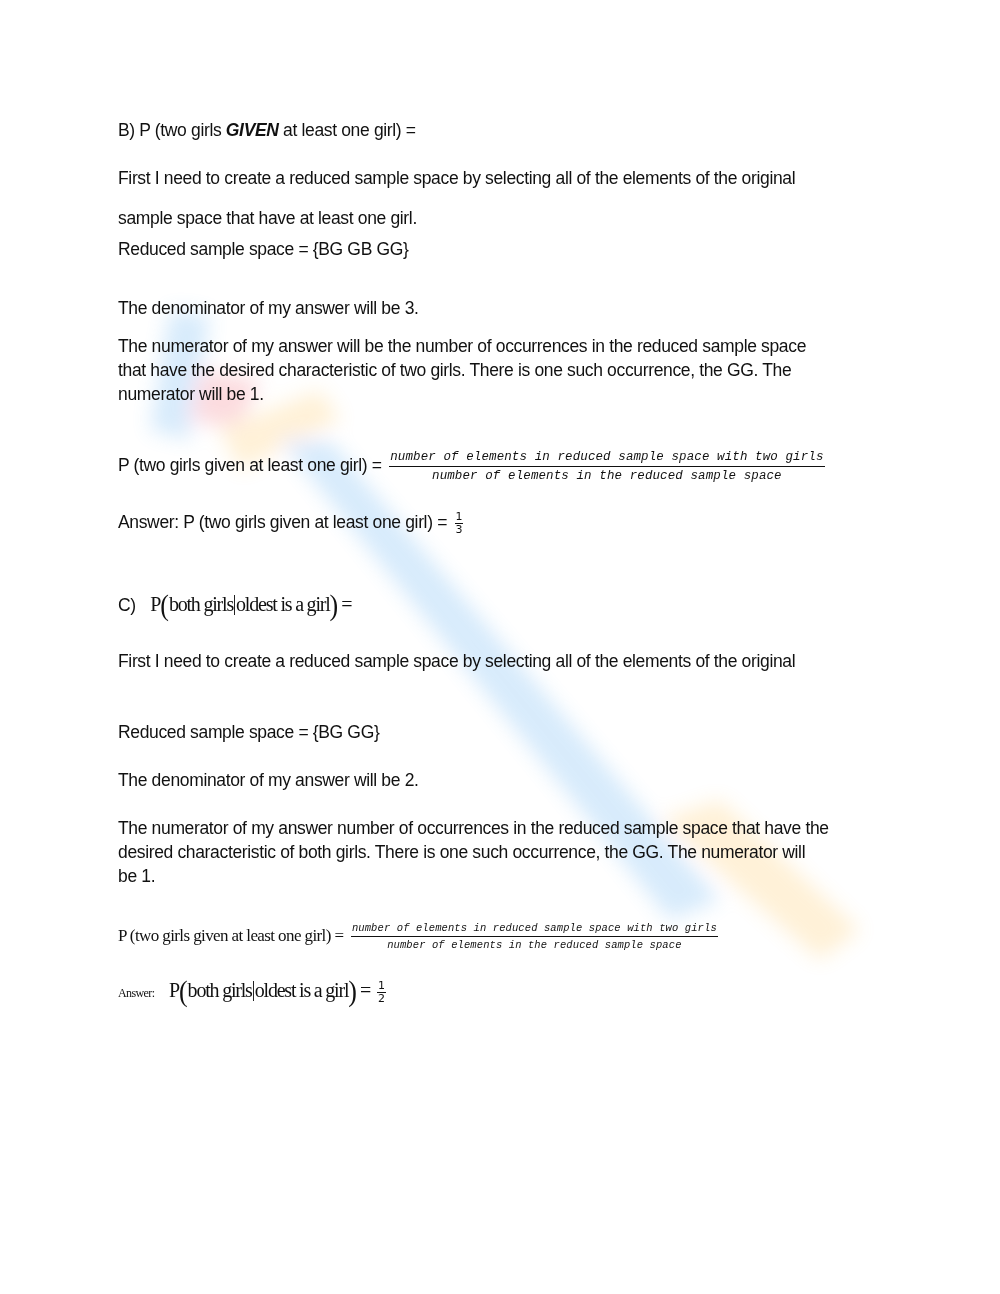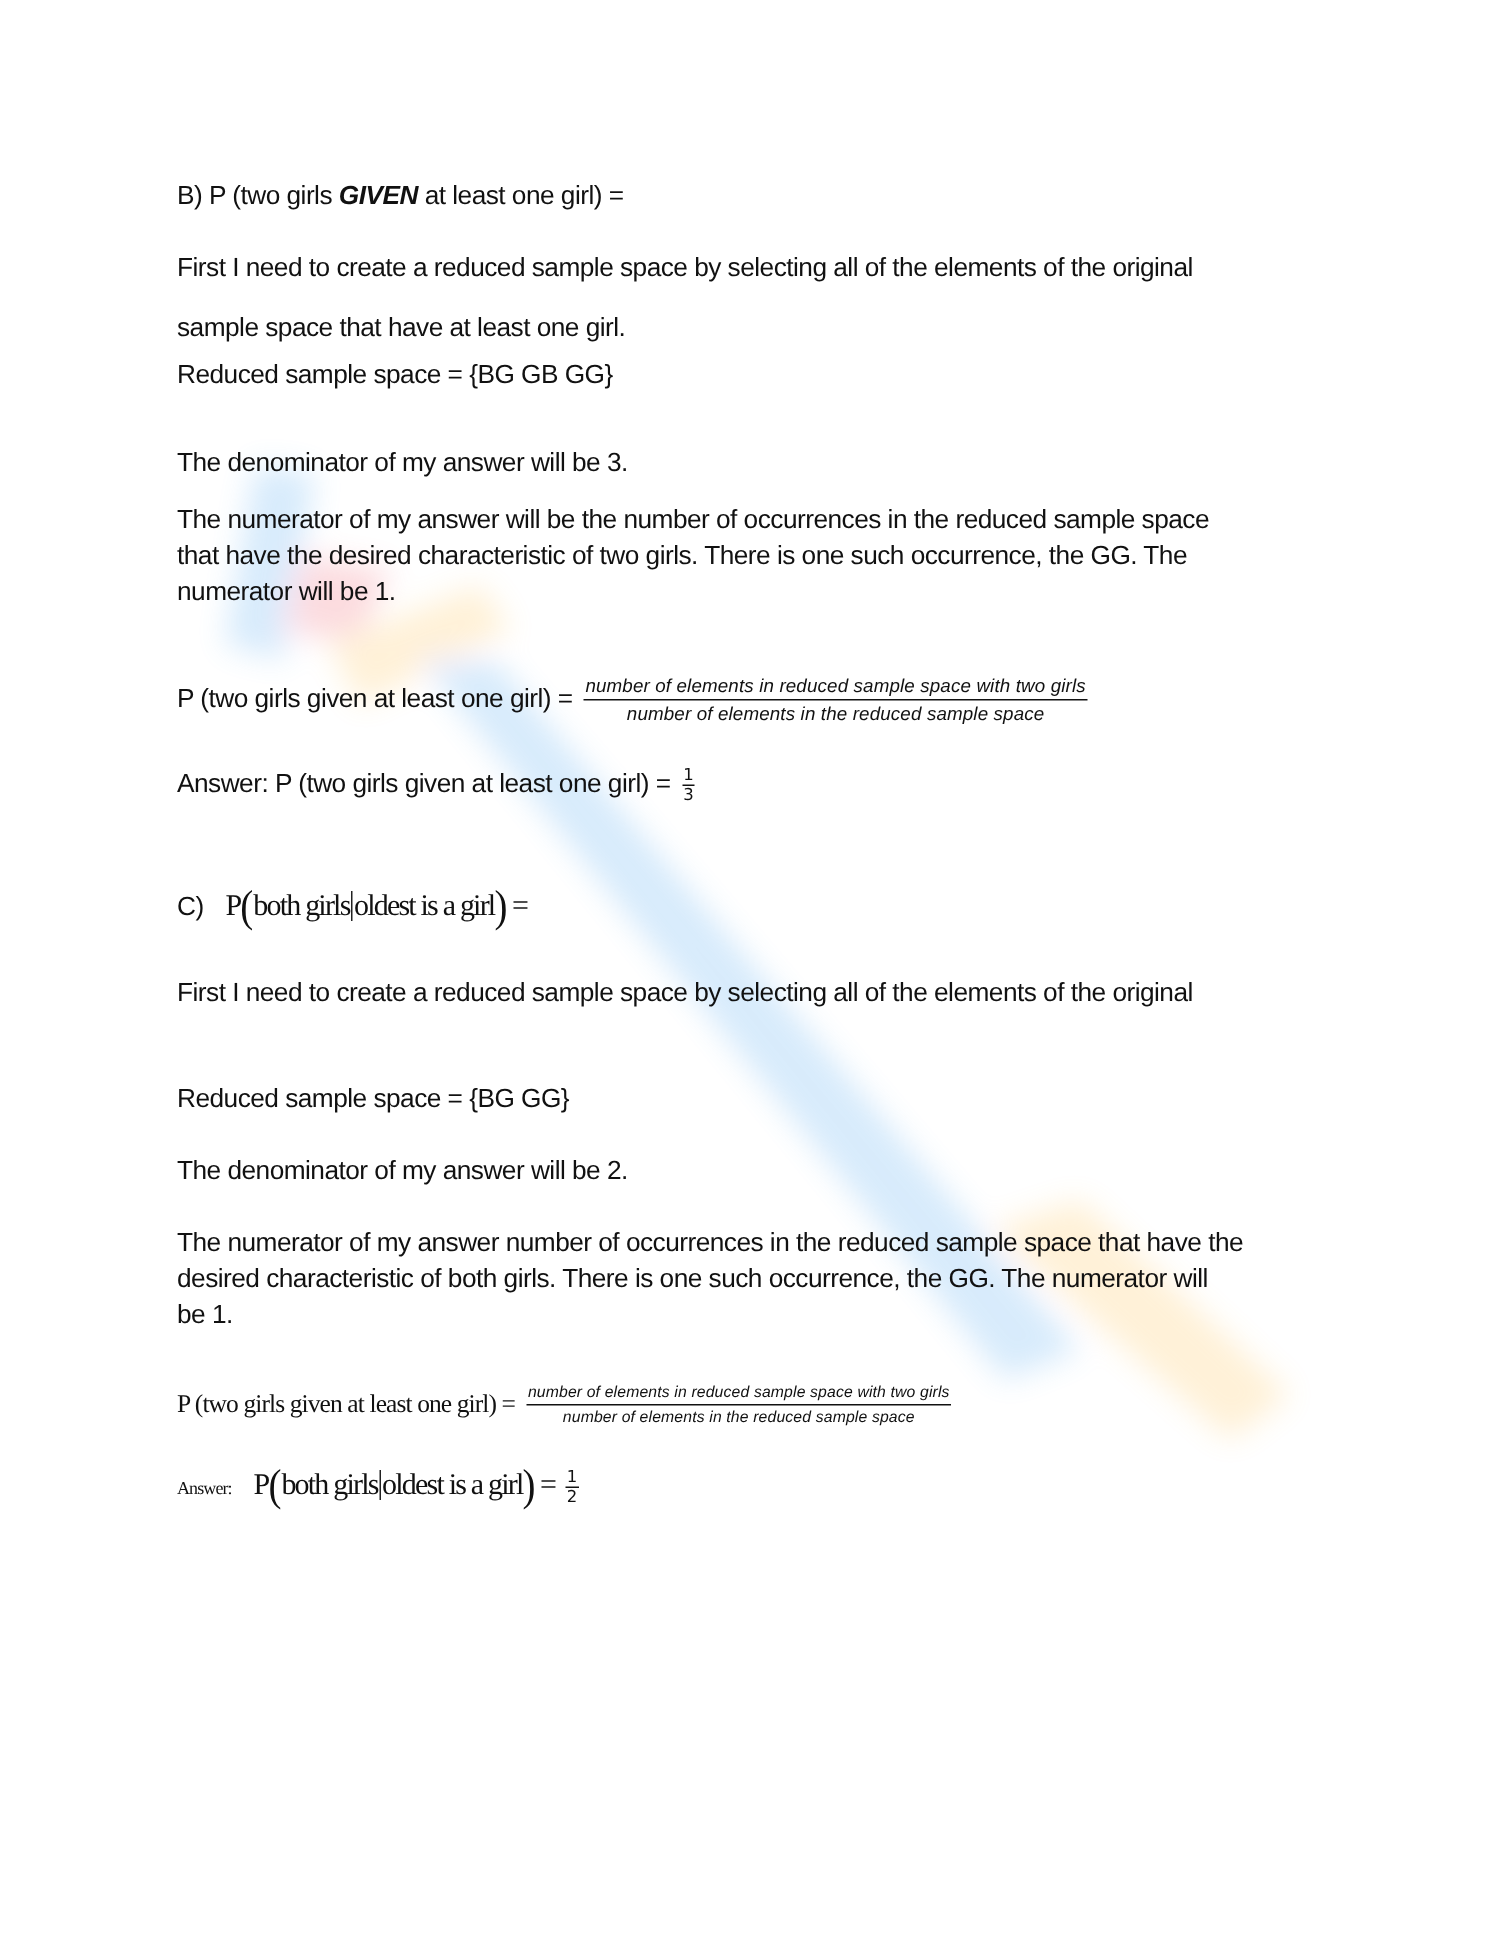--- a/index.html
+++ b/index.html
@@ -65,21 +65,21 @@
       margin-left: 3px;
     }
     .frac .num {
       border-bottom: 1.3px solid #111;
       padding: 0 1px 2px 1px;
     }
     .frac .den {
       padding-top: 2px;
     }
     .frac-text {
-      font-family: Liberation Sans, sans-serif;
+      font-family: Liberation Mono, monospace;
       font-style: italic;
       font-size: 12.5px;
       letter-spacing: 0.1px;
       line-height: 14px;
       text-align: right;
     }
     .frac-text.small {
       font-size: 10.5px;
       line-height: 12px;
     }

